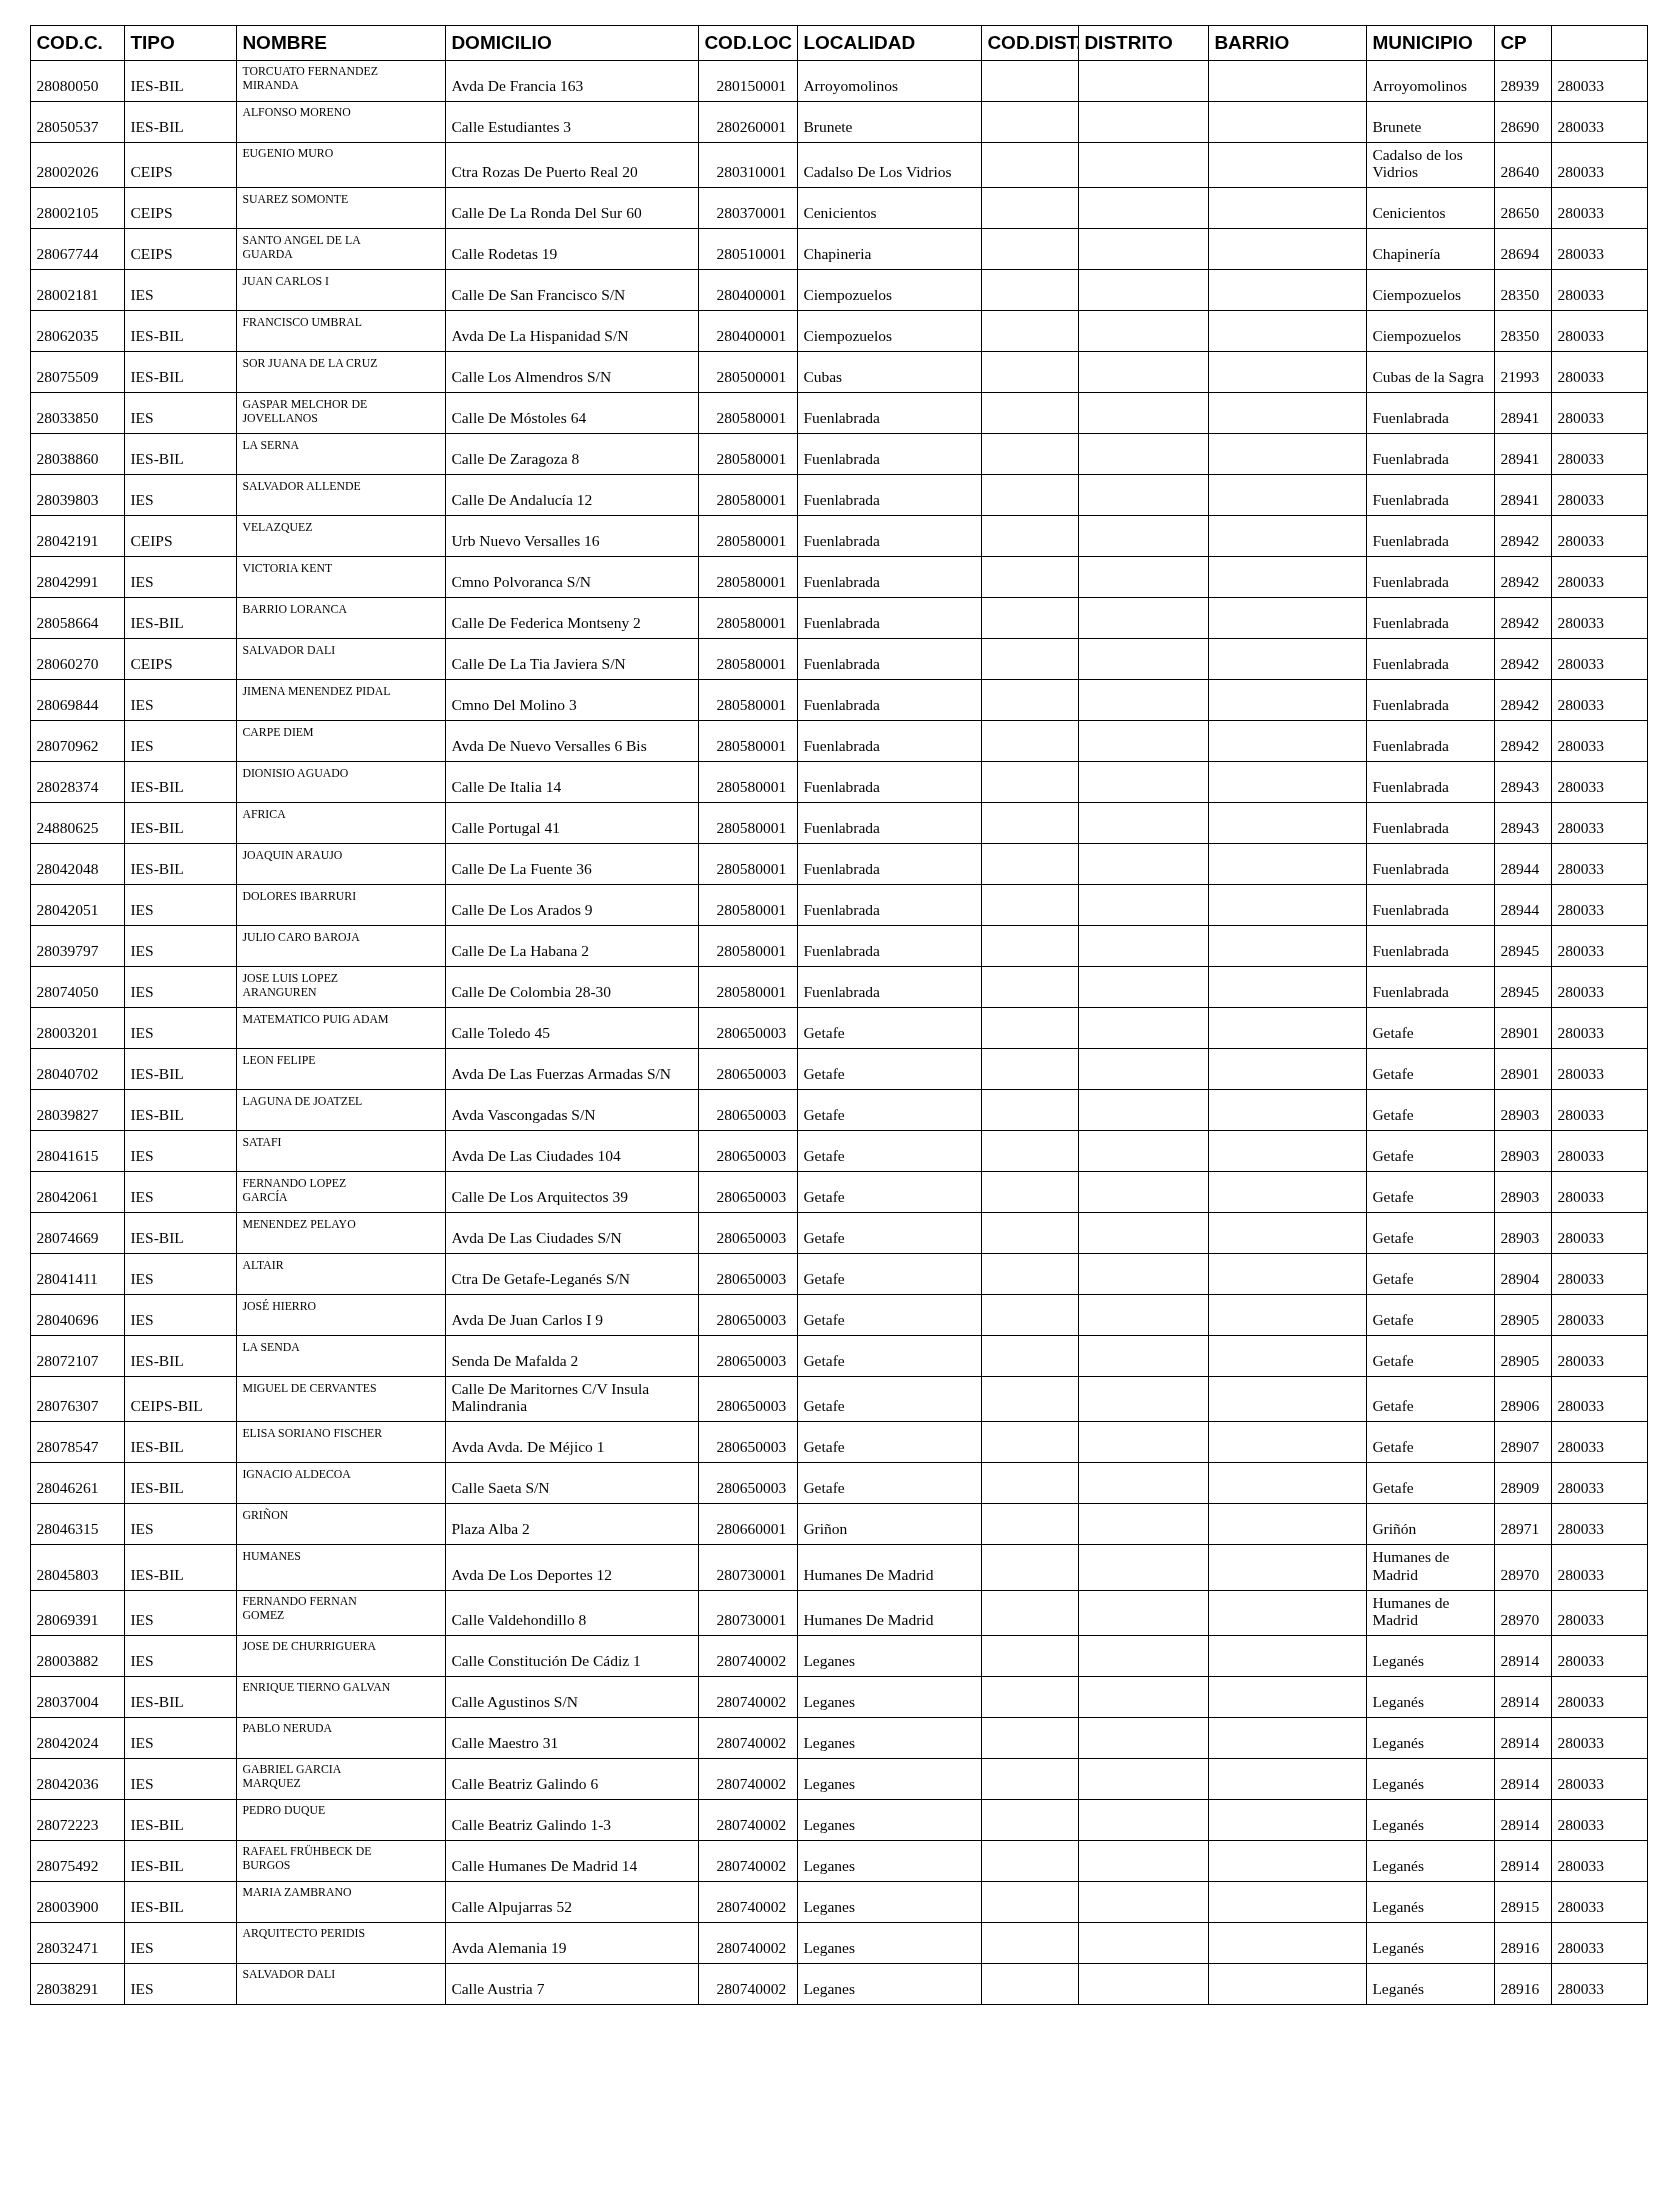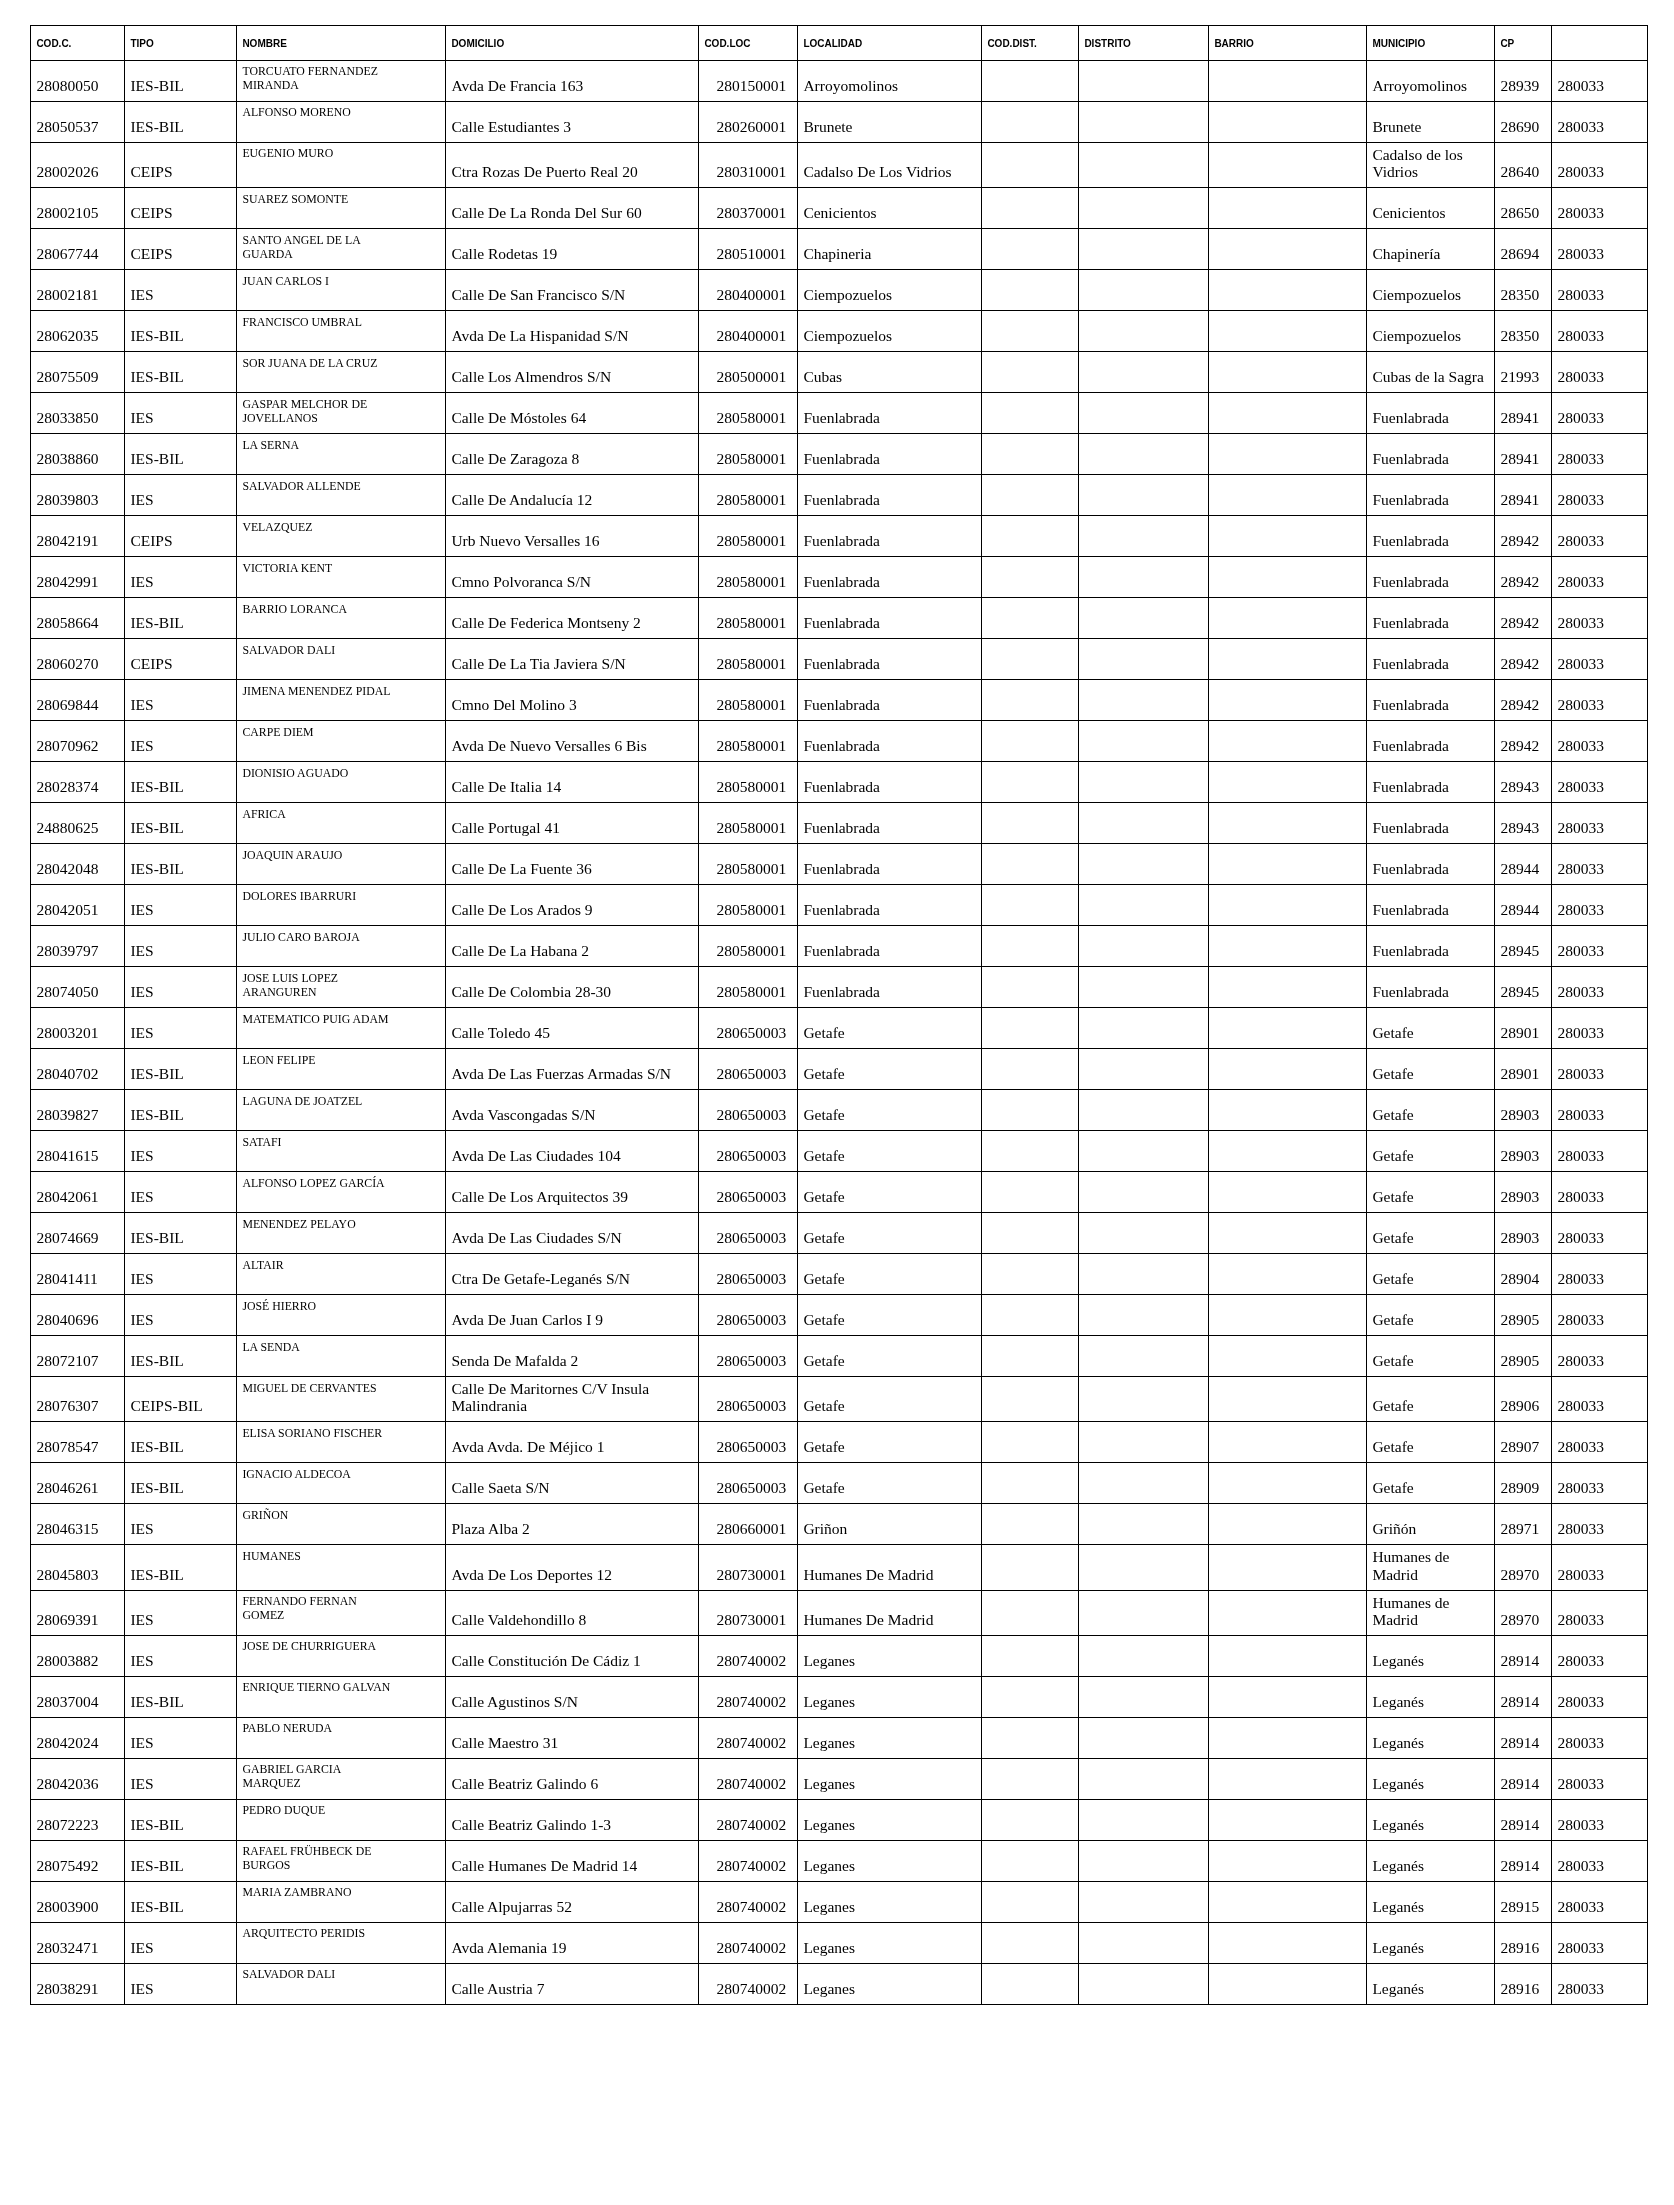--- a/index.html
+++ b/index.html
@@ -20,21 +20,21 @@
     border: 1.5px solid #000;
     background: #fff;
   }
   .grid th, .grid td {
     border: 0.7px solid #000;
     overflow: hidden;
   }
   .grid thead th {
     font-family: "Liberation Sans", sans-serif;
     font-weight: bold;
-    font-size: 10px;
+    font-size: 19px;
     height: 35px;
     vertical-align: middle;
     text-align: left;
     padding: 2.9px 5.9px;
     white-space: nowrap;
   }
   .grid thead th.center { }
 
   .grid tbody td {
     font-family: "Liberation Serif", serif;
@@ -465,21 +465,21 @@
           <td class="c7"></td>
           <td class="c8"></td>
           <td class="c9"></td>
           <td class="c10">Getafe</td>
           <td class="c11">28903</td>
           <td class="c12">280033</td>
         </tr>
         <tr>
           <td class="c1">28042061</td>
           <td class="c2">IES</td>
-          <td class="c3">ALFONSO LOPEZ GARCÍA</td>
+          <td class="c3">FERNANDO LOPEZ GARCÍA</td>
           <td class="c4">Calle De Los Arquitectos 39</td>
           <td class="c5">280650003</td>
           <td class="c6">Getafe</td>
           <td class="c7"></td>
           <td class="c8"></td>
           <td class="c9"></td>
           <td class="c10">Getafe</td>
           <td class="c11">28903</td>
           <td class="c12">280033</td>
         </tr>

